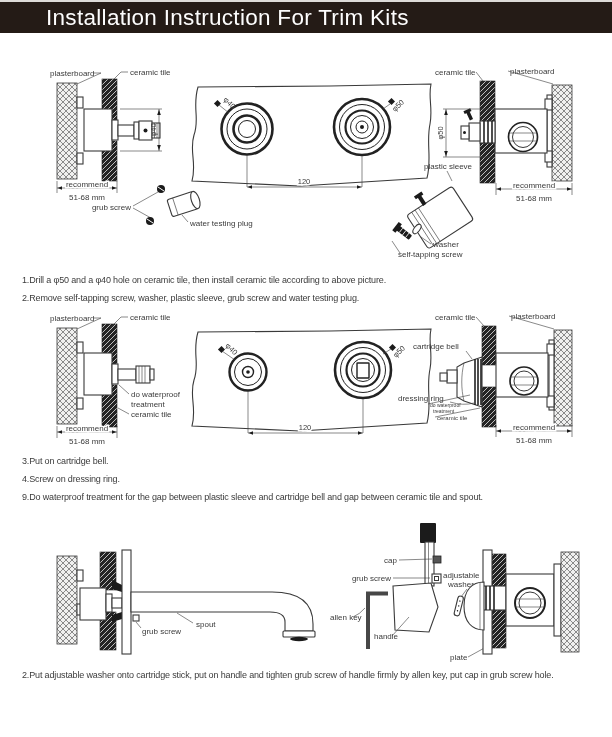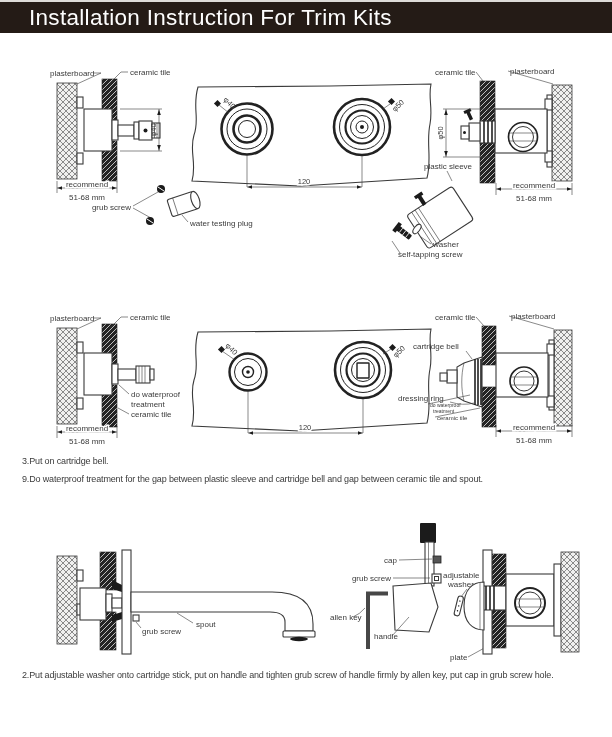--- a/index.html
+++ b/index.html
@@ -1,18 +1,18 @@
 <!DOCTYPE html>
 <html><head>
 <meta charset="utf-8">
 <style>
   * { margin:0; padding:0; box-sizing:border-box; }
   html,body { width:612px; height:737px; background:#ffffff; font-family:"Liberation Sans", sans-serif; position:relative; overflow:hidden; }
   .topstrip { position:absolute; top:0; left:0; width:612px; height:2px; background:#dddbd8; }
-  .titlebar { position:absolute; top:2px; left:0; width:612px; height:31px; background:#241b16; color:#fdfdfd; font-size:22.5px; line-height:31px; padding-left:29px; letter-spacing:0.3px; white-space:nowrap; }
+  .titlebar { position:absolute; top:2px; left:0; width:612px; height:31px; background:#241b16; color:#fdfdfd; font-size:22.5px; line-height:31px; padding-left:46px; letter-spacing:0.3px; white-space:nowrap; }
   .fig { position:absolute; left:0; width:612px; }
   #fig1 { top:57px; height:208px; }
   #fig2 { top:305px; height:154px; }
   #fig3 { top:518px; height:154px; }
   .steps { position:absolute; left:22px; width:586px; font-size:9px; letter-spacing:-0.15px; color:#3b3b3b; line-height:18px; }
   #steps12 { top:271px; }
   #steps345 { top:452px; }
   #steps678 { top:666px; }
   .steps div { white-space:nowrap; }
   svg text { fill:#3a3a3a; font-family:"Liberation Sans", sans-serif; }
@@ -186,20 +186,22 @@
       <text x="433" y="190" class="lbl">washer</text>
       <path d="M431,187 L421,180" class="lnthin"></path>
       <text x="398" y="200" class="lbl">self-tapping screw</text>
       <path d="M400,196 L392,184" class="lnthin"></path>
     </g>
   </g>
 </svg>
 </div>
 
 <div class="steps" id="steps12">
+  <div>1.Drill a φ50 and a φ40 hole on ceramic tile, then install ceramic tile according to above picture.</div>
+  <div>2.Remove self-tapping screw, washer, plastic sleeve, grub screw and water testing plug.</div>
 </div>
 
 <div class="fig" id="fig2">
 <svg width="612" height="154" viewBox="0 0 612 154">
   <defs>
     <pattern id="pb2" width="6" height="6" patternUnits="userSpaceOnUse">
       <rect width="6" height="6" fill="#f0f0ef"></rect>
       <path d="M0,6 L6,0 M0,0 L6,6" stroke="#8a8a8a" stroke-width="1"></path>
     </pattern>
     <pattern id="ct2" width="5" height="5" patternUnits="userSpaceOnUse">
@@ -309,20 +311,21 @@
       <polygon points="567,124.3 567,127.7 571.5,126" class="dark"></polygon>
       <text x="534" y="125" text-anchor="middle" class="lbl halo">recommend</text>
       <text x="534" y="138" text-anchor="middle" class="lbl">51-68 mm</text>
     </g>
   </g>
 </svg>
 </div>
 
 <div class="steps" id="steps345">
   <div>3.Put on cartridge bell.</div>
+  <div>4.Screw on dressing ring.</div>
   <div>9.Do waterproof treatment for the gap between plastic sleeve and cartridge bell and gap between ceramic tile and spout.</div>
 </div>
 
 <div class="fig" id="fig3">
 <svg width="612" height="154" viewBox="0 0 612 154">
   <defs>
     <pattern id="pb3" width="6" height="6" patternUnits="userSpaceOnUse">
       <rect width="6" height="6" fill="#f0f0ef"></rect>
       <path d="M0,6 L6,0 M0,0 L6,6" stroke="#8a8a8a" stroke-width="1"></path>
     </pattern>

